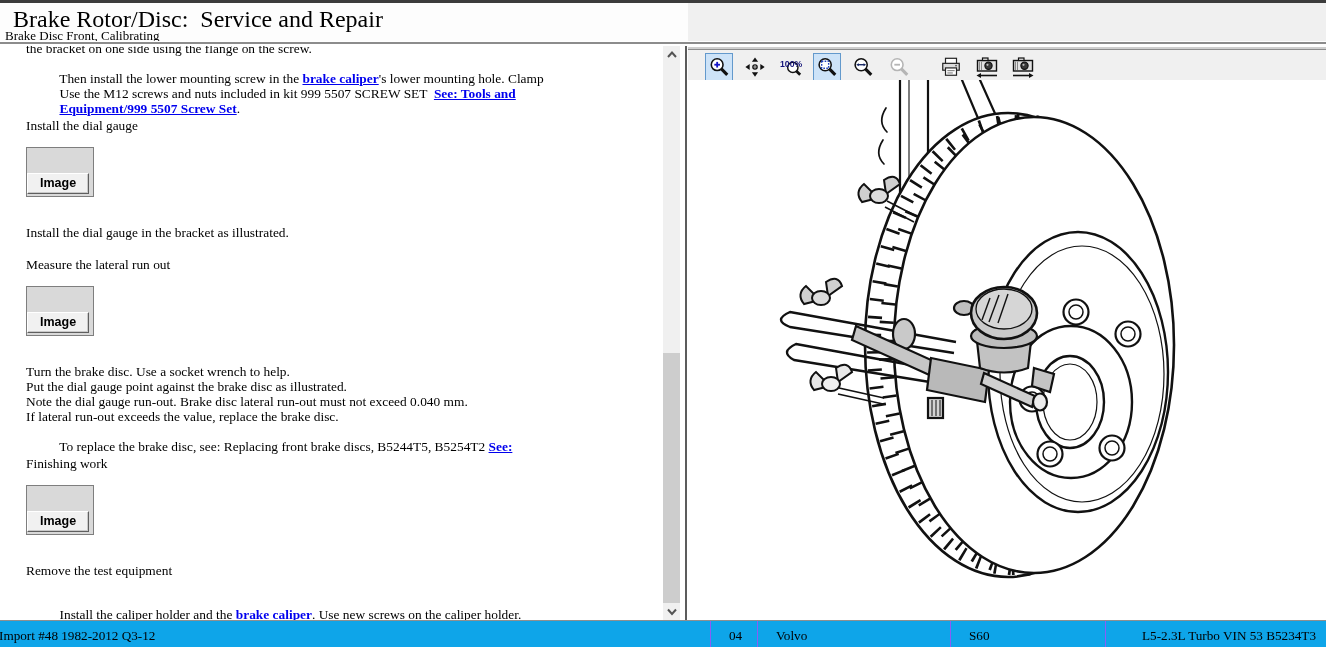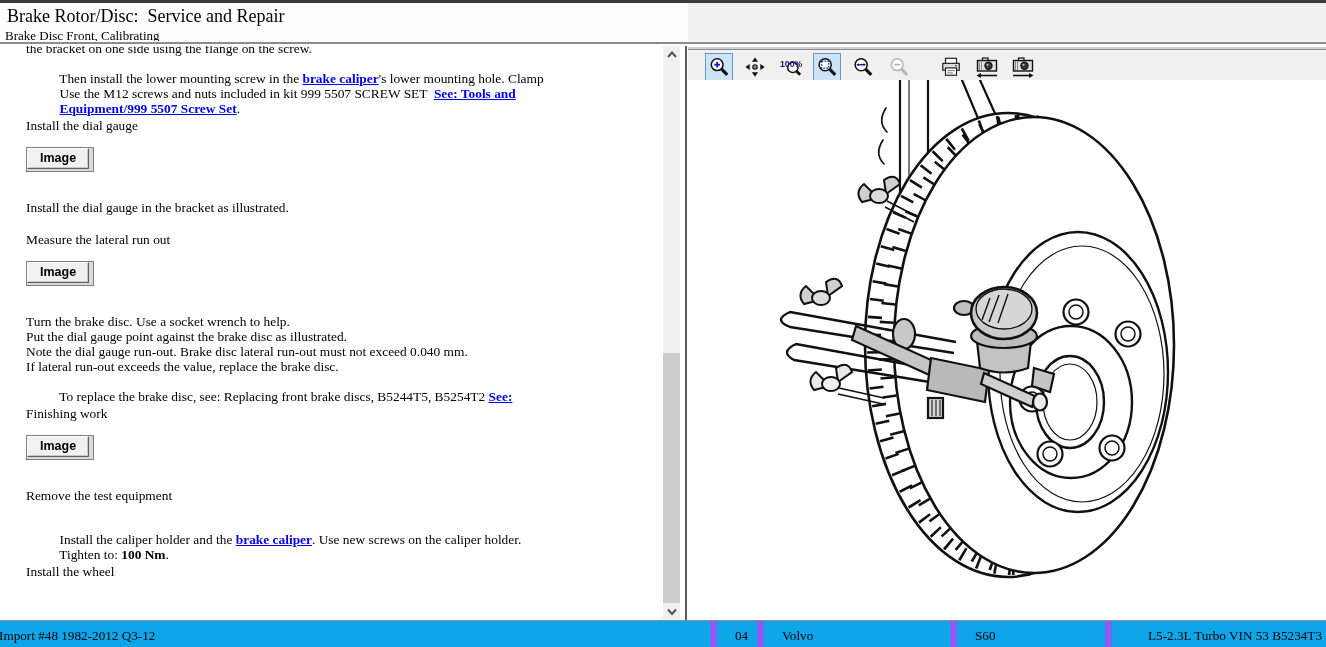--- a/index.html
+++ b/index.html
@@ -5,21 +5,21 @@
   * { margin:0; padding:0; box-sizing:border-box; }
   html,body { width:1326px; height:647px; overflow:hidden; background:#fff;
               font-family:"Liberation Serif", serif; }
   .app { position:relative; width:1326px; height:647px; background:#fff; }
 
   
   .hdr { position:absolute; left:0; top:0; width:1326px; height:41px;
          background:#fdfdfd; border-top:3px solid #3c3c3c; }
   .hdr-right-bg { position:absolute; left:688px; top:0; width:638px; height:41px;
                   background:#f0f0f0; }
-  .hdr-title { position:absolute; left:7px; top:3px; font-size:18px; color:#000;
+  .hdr-title { position:absolute; left:13px; top:3px; font-size:24px; color:#000;
                white-space:pre; }
   .hdr-sub   { position:absolute; left:5px; top:25px; font-size:13px; color:#000000;
                white-space:pre; }
   .hdr-divider { position:absolute; left:0; top:41px; width:1326px; height:5px;
                  background:linear-gradient(#ffffff 0 1px, #8c8c8c 1px 3px, #ffffff 3px 5px); }
 
   
   .doc-pane { position:absolute; left:0; top:46px; width:681px; height:574px;
               background:#fff; overflow:hidden; }
   .doc-content { position:absolute; left:26px; top:-5px; width:630px;
@@ -29,21 +29,21 @@
   .doc-h { margin:17px 0 14px 0; font-weight:normal; font-size:13.4px; white-space:pre; }
   .seg-link { color:#0000ee; font-weight:bold; text-decoration:underline; cursor:pointer; }
   .seg-bold { font-weight:bold; }
 
   .img-btn-wrap { margin:14px 0 28px 0; }
   .img-btn-frame { display:inline-block; border:1px solid #7e7e7e; background:#d9d9d9;
                    padding:0 4px 2px 0; }
   .img-btn { display:inline-block; font-family:"Liberation Sans", sans-serif;
              font-size:12.5px; font-weight:bold; color:#000; background:#f1f1f1;
              border:1px solid; border-color:#ffffff #5f5f5f #5f5f5f #ffffff;
-             box-shadow:inset -1px -1px 0 #c9c9c9; padding:2px 12px 3px 12px; cursor:pointer; }
+             box-shadow:inset -1px -1px 0 #c9c9c9; padding:2px 12px 3px 12px; cursor:pointer;margin-top:25px; }
 
   
   .vscroll { position:absolute; right:1px; top:0; width:17px; height:574px; background:#f0f0f0; }
   .vs-btn { position:absolute; left:0; width:17px; height:17px; display:flex;
             align-items:center; justify-content:center; cursor:pointer; }
   .vs-up { top:0; } .vs-down { bottom:0; }
   .vs-thumb { position:absolute; left:0; top:307px; width:17px; height:250px;
               background:#cdcdcd; cursor:pointer; }
 
   
@@ -64,21 +64,21 @@
   .tb-btn.active { background:#cde3f8; border-color:#6399cc; }
   .tb-btn.disabled { cursor:default; }
   .tb-gap { width:16px; }
   .illus-area { position:absolute; left:0; top:34px; width:638px; height:540px; background:#fff; }
 
   
   .statusline { position:absolute; left:0; top:620px; width:1326px; height:1px; background:#8f8f8f; }
   .statusbar { position:absolute; left:0; top:621px; width:1326px; height:26px; background:#0ea5e9; }
   .sb-seg { position:absolute; top:0; height:26px; font-size:13.2px; color:#000;
             line-height:30px; white-space:pre; overflow:hidden; }
-  .sb-sep { border-left:7px solid #8b5cf6; }
+  .sb-sep { border-left:1px solid #8b5cf6; }
   .sb-0 { left:0; width:710px; padding-left:2px; margin-left:-3px; }
   .sb-1 { left:710px; width:47px;  padding-left:18px; }
   .sb-2 { left:757px; width:193px; padding-left:18px; }
   .sb-3 { left:950px; width:155px; padding-left:18px; }
   .sb-4 { left:1105px; width:221px; padding-left:36px; }
 </style>
 </head>
 <body>
 
 <div class="app">

